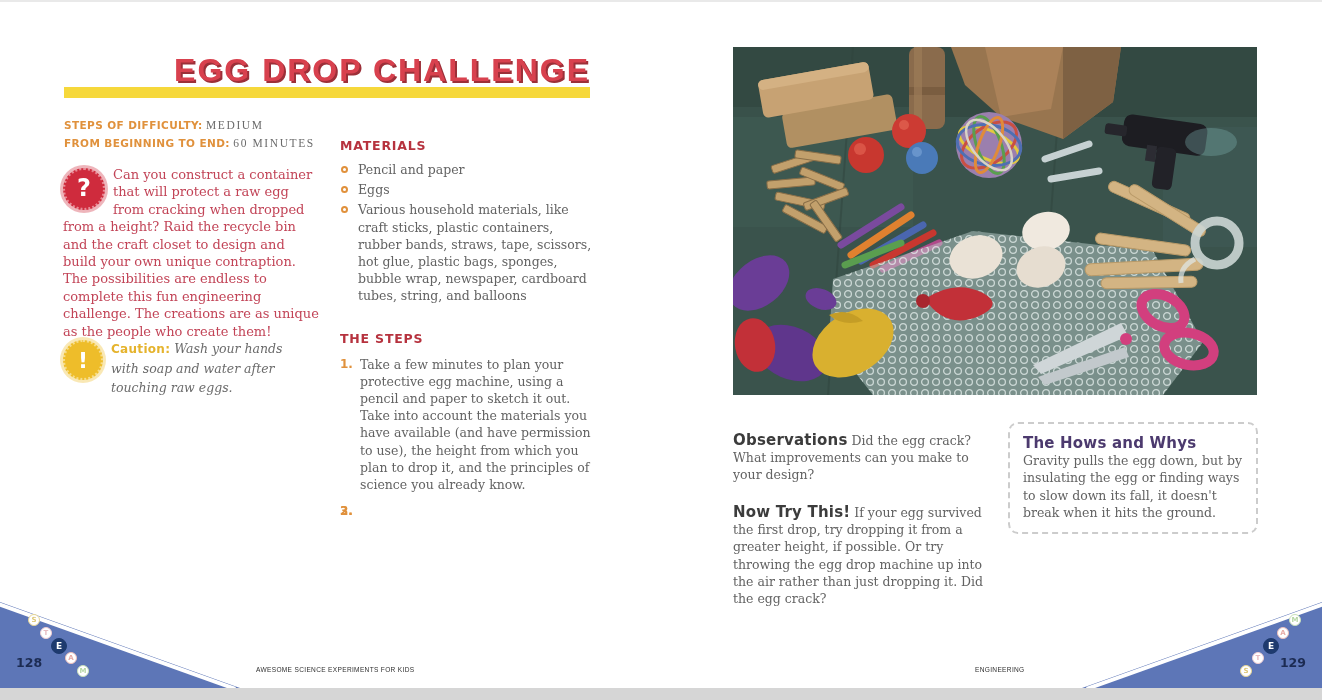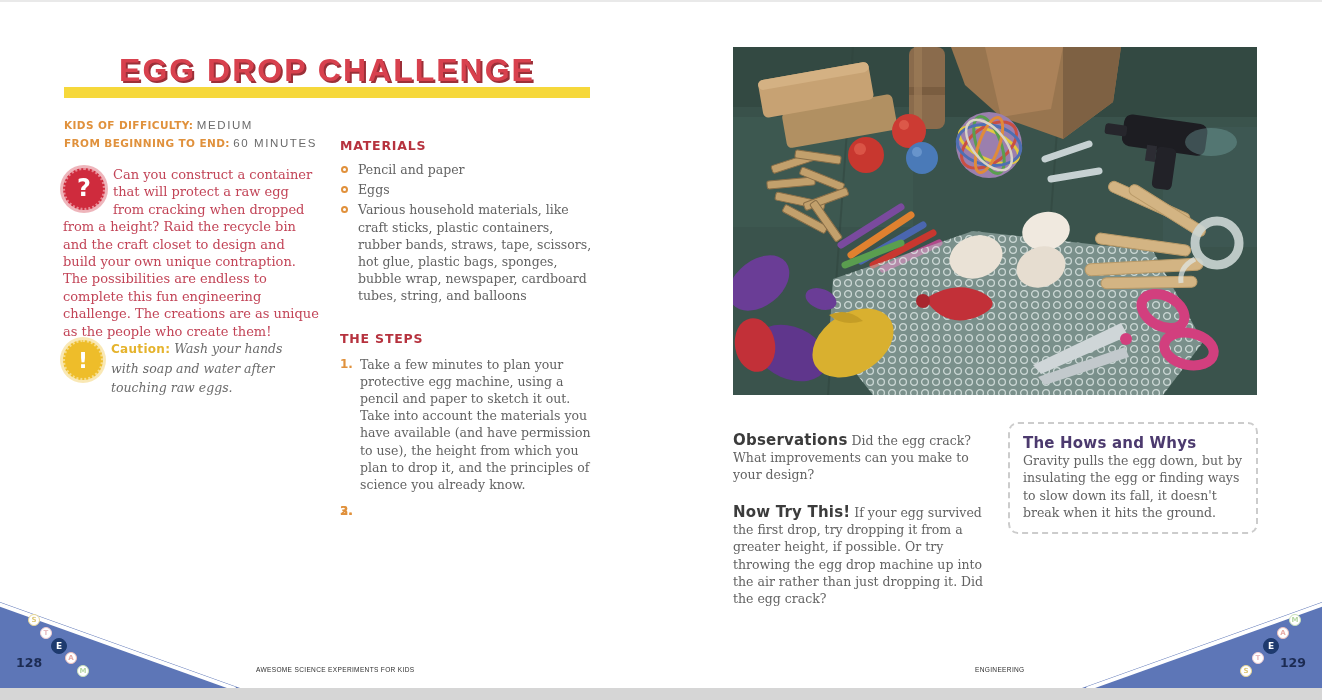--- a/index.html
+++ b/index.html
@@ -5,29 +5,29 @@
   * { margin:0; padding:0; box-sizing:border-box; }
   html,body { width:1322px; height:700px; background:#ffffff; overflow:hidden; }
   body { font-family:"DejaVu Serif", serif; position:relative;
          border-top:2px solid #e9e9e9; }
 
   .spread { position:absolute; inset:0; }
 
   
   .title-wrap { position:absolute; left:64px; top:50px; width:526px; height:48px; }
   .title-bar  { position:absolute; left:0; top:35px; width:100%; height:11px; background:#f6d83b; }
-  .title-text { position:absolute; left:0; top:0; width:100%; text-align:center;
+  .title-text { position:absolute; left:0; top:0; width:100%; text-align:right;
                 font-family:"Liberation Sans", sans-serif; font-weight:bold;
                 font-size:32px; letter-spacing:2px; color:#d8414e;
                 text-shadow:2px 2px 0 #9c2f38; z-index:2; }
 
   .meta { position:absolute; left:64px; top:114px; width:270px;
           font-family:"DejaVu Sans", sans-serif; font-size:10.5px; line-height:18px; }
   .meta .lbl { color:#e0913c; font-weight:bold; letter-spacing:.4px; }
-  .meta .val { color:#6b6b6b; font-family:Liberation Sans, sans-serif; letter-spacing:1.6px; font-size:11.5px; }
+  .meta .val { color:#6b6b6b; font-family:Liberation Serif, serif; letter-spacing:1.6px; font-size:11.5px; }
 
   .intro { position:absolute; left:63px; top:164px; width:258px;
            color:#c24457; font-size:13px; line-height:17.4px; }
   .badge { float:left; width:42px; height:42px; border-radius:50%;
            display:flex; align-items:center; justify-content:center;
            font-family:"DejaVu Sans", sans-serif; font-weight:bold; font-size:24px;
            color:#ffffff; margin:2px 8px 2px 0; }
   .badge.q { background:#cf2b3d; box-shadow:0 0 0 3px rgba(207,43,61,.35); border:2px dotted #e88a95; }
   .badge.c { background:#eebd2a; box-shadow:0 0 0 3px rgba(238,189,42,.35); border:2px dotted #f6dd8b; }
 
@@ -116,21 +116,21 @@
 
 <div class="spread">
 
   <div class="title-wrap">
     <div class="title-bar"></div>
     <div class="title-text">EGG DROP CHALLENGE</div>
   </div>
 
   <div class="meta">
     <div>
-      <span class="lbl">KIDS OF DIFFICULTY:</span>
+      <span class="lbl">STEPS OF DIFFICULTY:</span>
       <span class="val">MEDIUM</span>
     </div>
     <div>
       <span class="lbl">FROM BEGINNING TO END:</span>
       <span class="val">60 MINUTES</span>
     </div>
   </div>
 
   <div class="intro">
     <span class="badge q">?</span>

